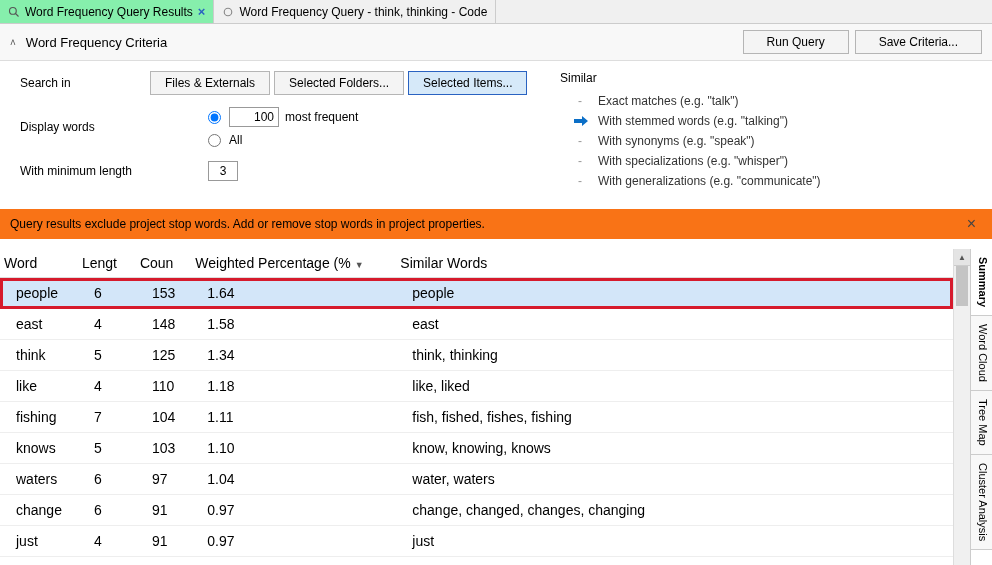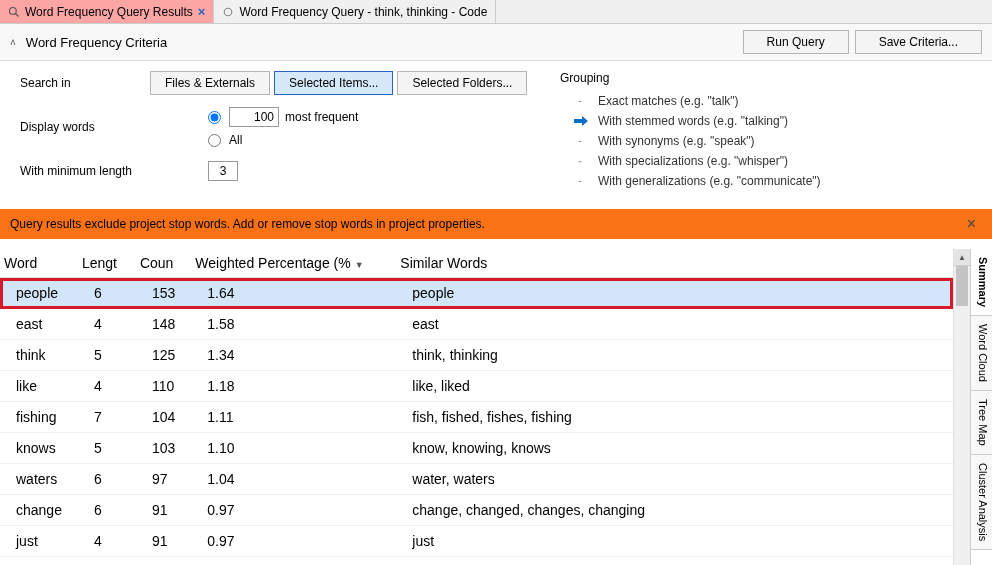--- a/index.html
+++ b/index.html
@@ -1,18 +1,18 @@
 <!DOCTYPE html>
 <html><head>
 <meta charset="utf-8">
 <style>
 * { box-sizing: border-box; margin: 0; padding: 0; }
 body { font-family: "Segoe UI", Arial, sans-serif; font-size: 12px; background: #fff; width: 992px; height: 565px; overflow: hidden; position: relative; }
 .tabs { display: flex; background: #f0f0f0; border-bottom: 1px solid #ccc; height: 24px; }
-.tab { display: flex; align-items: center; padding: 3px 8px; border-right: 1px solid #ccc; background: #fca5a5; font-size: 12px; gap: 5px; cursor: pointer; }
+.tab { display: flex; align-items: center; padding: 3px 8px; border-right: 1px solid #ccc; background: #86efac; font-size: 12px; gap: 5px; cursor: pointer; }
 .tab.inactive { background: #f0f0f0; }
 .tab-icon svg { width: 12px; height: 12px; display: block; }
 .tab-close { color: #2962c1; font-weight: bold; cursor: pointer; font-size: 13px; line-height: 1; }
 .header-row { display: flex; align-items: center; padding: 6px 10px; background: #f8f8f8; border-bottom: 1px solid #ddd; }
 .chevron { margin-right: 10px; color: #555; font-size: 10px; cursor: pointer; }
 .header-title { flex: 1; font-size: 13px; }
 .btn { background: #f4f4f4; border: 1px solid #b5b5b5; padding: 4px 23px; font-size: 12px; cursor: pointer; margin-left: 6px; }
 .criteria { display: flex; padding: 10px 12px 14px 20px; gap: 20px; }
 .criteria-left { width: 520px; }
 .crit-row { display: flex; align-items: center; margin-bottom: 12px; min-height: 24px; }
@@ -81,22 +81,22 @@
   <button class="btn">Run Query</button>
   <button class="btn">Save Criteria...</button>
 </div>
 
 <div class="criteria">
   <div class="criteria-left">
     <div class="crit-row">
       <div class="crit-label">Search in</div>
       <div class="search-btns">
         <button class="sbtn">Files &amp; Externals</button>
+        <button class="sbtn">Selected Folders...</button>
         <button class="sbtn active">Selected Items...</button>
-        <button class="sbtn">Selected Folders...</button>
       </div>
     </div>
     <div class="crit-row">
       <div class="crit-label">Display words</div>
       <div style="margin-left:58px;">
         <div class="radio-row">
           <input type="radio" checked="" style="">
           <input type="text" class="num-input" value="100" style="">
           <span>most frequent</span>
         </div>
@@ -105,21 +105,21 @@
           <span>All</span>
         </div>
       </div>
     </div>
     <div class="crit-row">
       <div class="crit-label" style="width:188px;">With minimum length</div>
       <input type="text" class="num-input" style="width: 30px; text-align: center;" value="3">
     </div>
   </div>
   <div class="criteria-right">
-    <div class="group-title">Grouping</div>
+    <div class="group-title">Similar</div>
     <div class="group-list" id="group-list">
         <div class="group-item">
           <span class="gi-dash">-</span>
           <span>Exact matches (e.g. "talk")</span>
         </div>
         <div class="group-item">
           <span class="gi-arrow">
             <svg width="14" height="10" viewBox="0 0 14 10">
               <path d="M0 3 L8 3 L8 0 L14 5 L8 10 L8 7 L0 7 Z" fill="#0b6fc7"></path>
             </svg>

